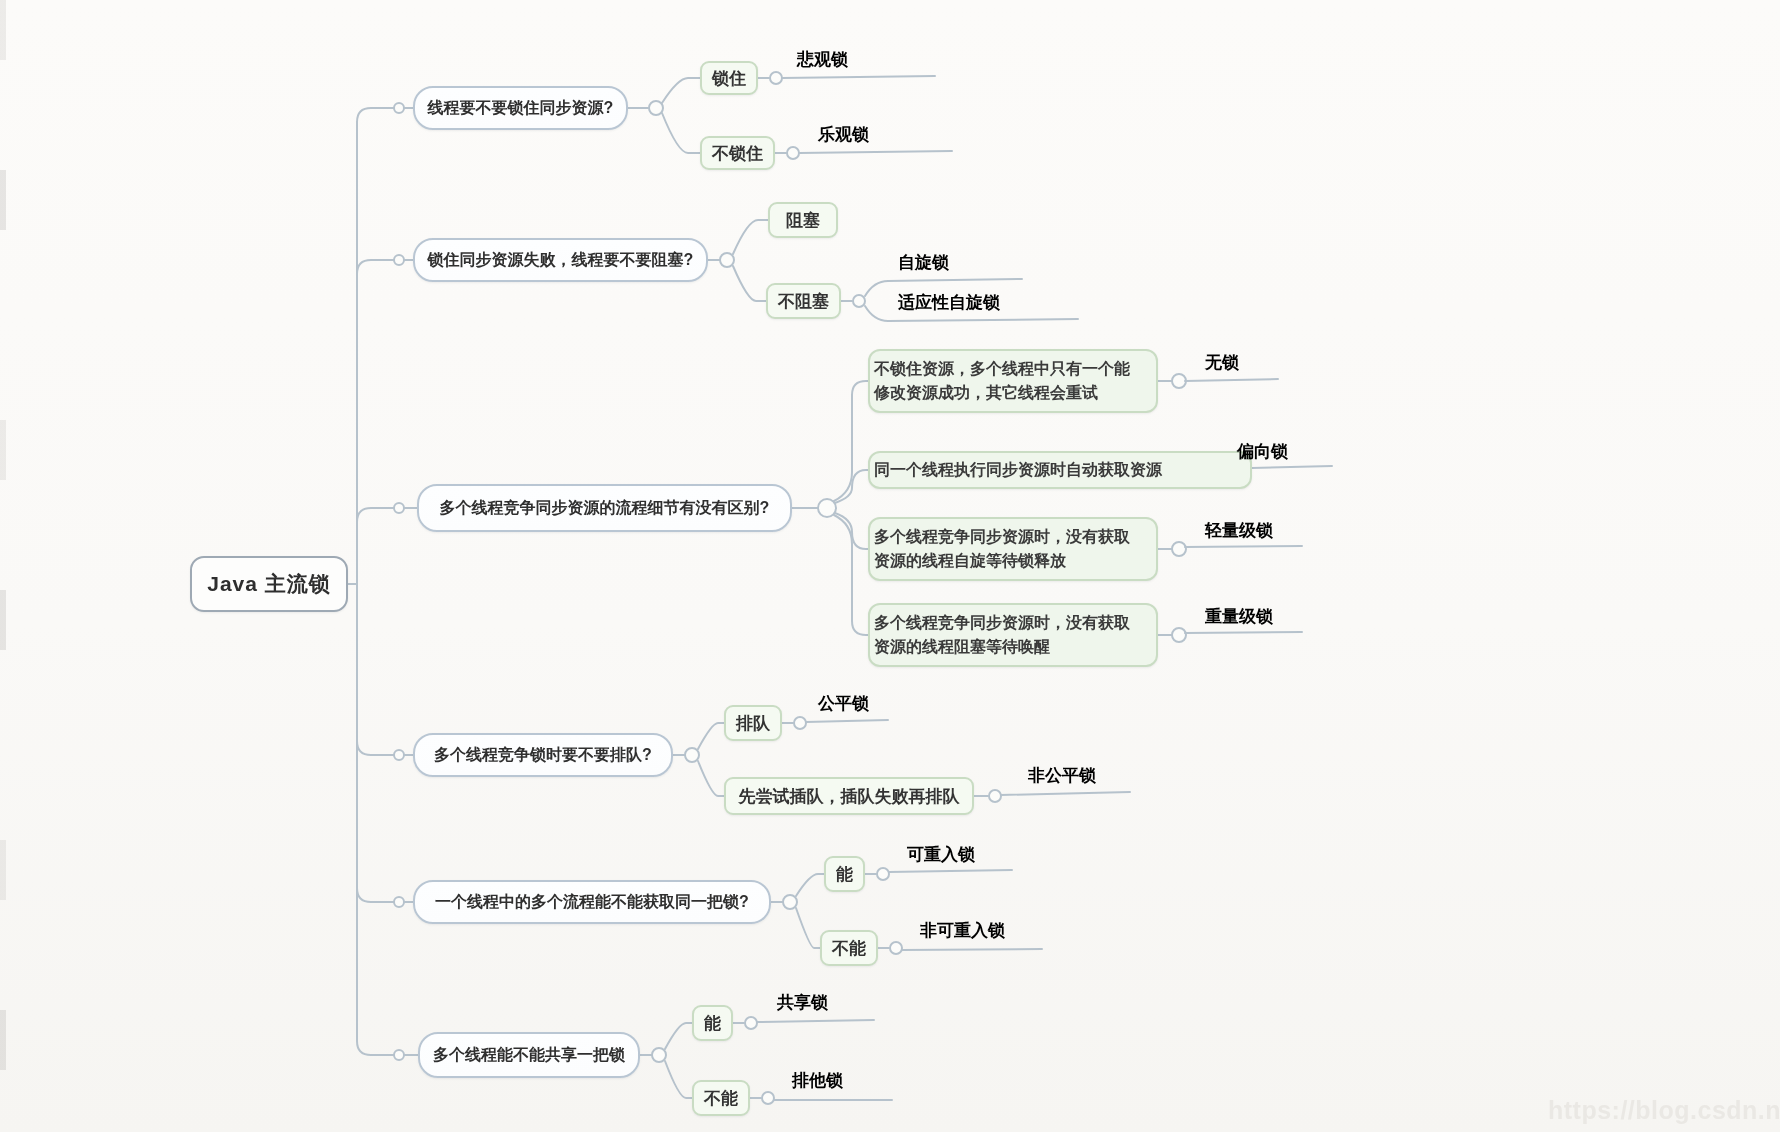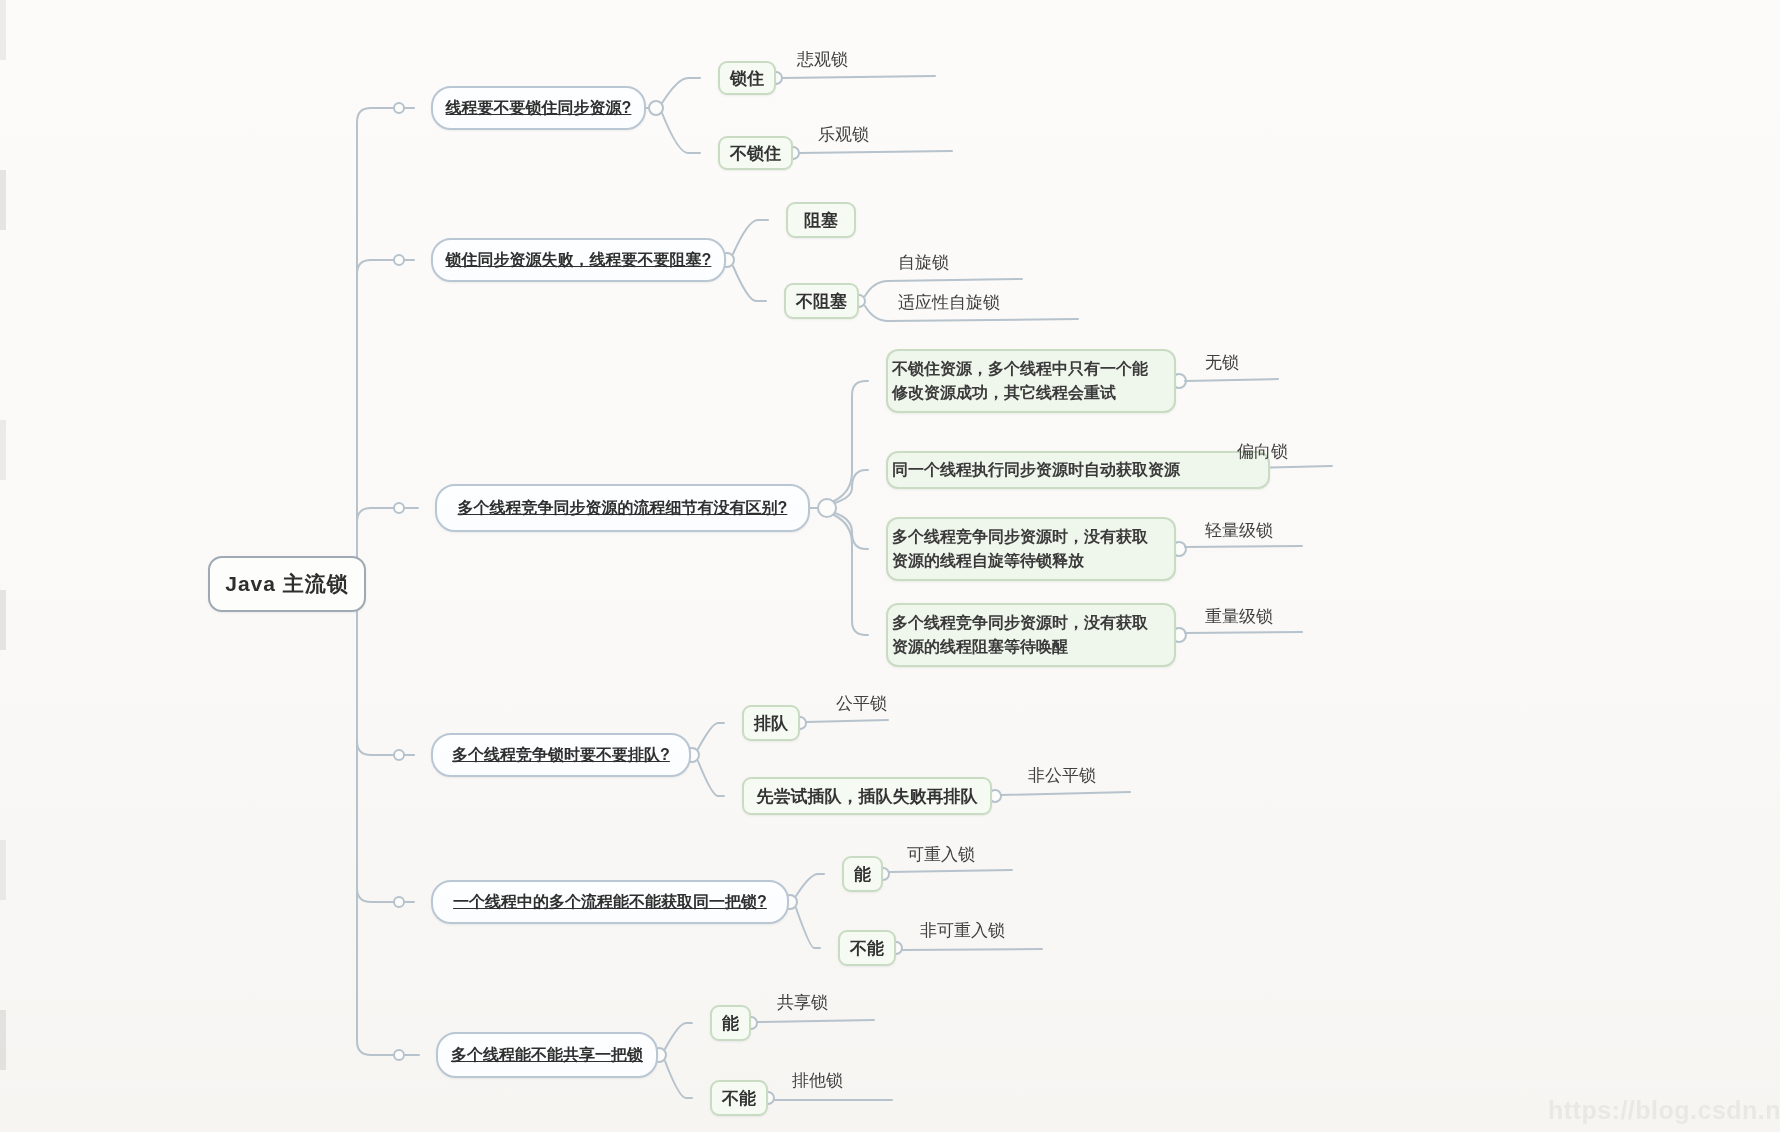--- a/index.html
+++ b/index.html
@@ -23,45 +23,44 @@
   .stage{position:relative;width:1780px;height:1132px;}
   .wires{position:absolute;left:0;top:0;width:1780px;height:1132px;}
   .wires path{fill:none;stroke:var(--connector);stroke-width:2;stroke-linecap:round;}
   .wires circle{fill:#fcfcfa;stroke:var(--connector);stroke-width:2;}
   .node{
     position:absolute;box-sizing:border-box;
     display:flex;align-items:center;justify-content:center;
     white-space:nowrap;font-weight:700;
     border-radius:9px;
     box-shadow:0 1px 2px rgba(120,130,140,.12);
-    margin-left:18px;
   }
   .root{
     border:2.5px solid #9ea9b4;background:#fdfdfc;
     border-radius:14px;font-size:21px;color:#2e2e2e;letter-spacing:1px;
   }
   .q{
     border:2px solid var(--question-border);
     background:linear-gradient(180deg,#fdfeff, var(--question-fill));
-    font-size:16px;color:#2f2f2f;border-radius:20px;text-decoration:underline;
+    font-size:16px;color:#2f2f2f;border-radius:20px;
   }
   .ans{
     border:2px solid var(--answer-border);
     background:var(--answer-fill);
     font-size:17px;color:#333;
   }
   .big{
     border:2px solid var(--answer-border);
     background:var(--big-fill);
     font-size:16px;line-height:1.5;color:#3a3a3a;
     justify-content:flex-start;text-align:left;
     white-space:pre;padding:0 4px;border-radius:12px;
   }
   .leaf{
-    position:absolute;font-weight:400;font-size:17px;color:#404040;white-space:nowrap;
+    position:absolute;font-weight:700;font-size:17px;color:#000000;white-space:nowrap;
   }
   .edge-shade{
     position:absolute;left:0;top:0;width:6px;height:100%;
     background:repeating-linear-gradient(180deg,
       rgba(190,188,184,.25) 0 60px, rgba(255,255,255,0) 60px 170px,
       rgba(180,178,175,.3) 170px 230px, rgba(255,255,255,0) 230px 420px);
     pointer-events:none;
   }
   .watermark{
     position:absolute;left:1548px;top:1096px;
@@ -191,21 +190,21 @@
   <div class="leaf" style="left:1237px;top:440px">偏向锁</div>
   <div class="node big" style="left:868px;top:517px;width:290px;height:64px">多个线程竞争同步资源时，没有获取
 资源的线程自旋等待锁释放</div>
   <div class="leaf" style="left:1205px;top:519px">轻量级锁</div>
   <div class="node big" style="left:868px;top:603px;width:290px;height:64px">多个线程竞争同步资源时，没有获取
 资源的线程阻塞等待唤醒</div>
   <div class="leaf" style="left:1205px;top:605px">重量级锁</div>
 
   <div class="node q" style="left:413px;top:733px;width:260px;height:44px">多个线程竞争锁时要不要排队?</div>
   <div class="node ans" style="left:724px;top:705px;width:58px;height:36px">排队</div>
-  <div class="leaf" style="left:836px;top:692px">公平锁</div>
+  <div class="leaf" style="left:818px;top:692px">公平锁</div>
   <div class="node ans" style="left:724px;top:777px;width:250px;height:38px">先尝试插队，插队失败再排队</div>
   <div class="leaf" style="left:1028px;top:764px">非公平锁</div>
 
   <div class="node q" style="left:413px;top:880px;width:358px;height:44px">一个线程中的多个流程能不能获取同一把锁?</div>
   <div class="node ans" style="left:824px;top:856px;width:41px;height:36px">能</div>
   <div class="leaf" style="left:907px;top:843px">可重入锁</div>
   <div class="node ans" style="left:820px;top:930px;width:58px;height:36px">不能</div>
   <div class="leaf" style="left:920px;top:919px">非可重入锁</div>
 
   <div class="node q" style="left:418px;top:1032px;width:222px;height:46px">多个线程能不能共享一把锁</div>

